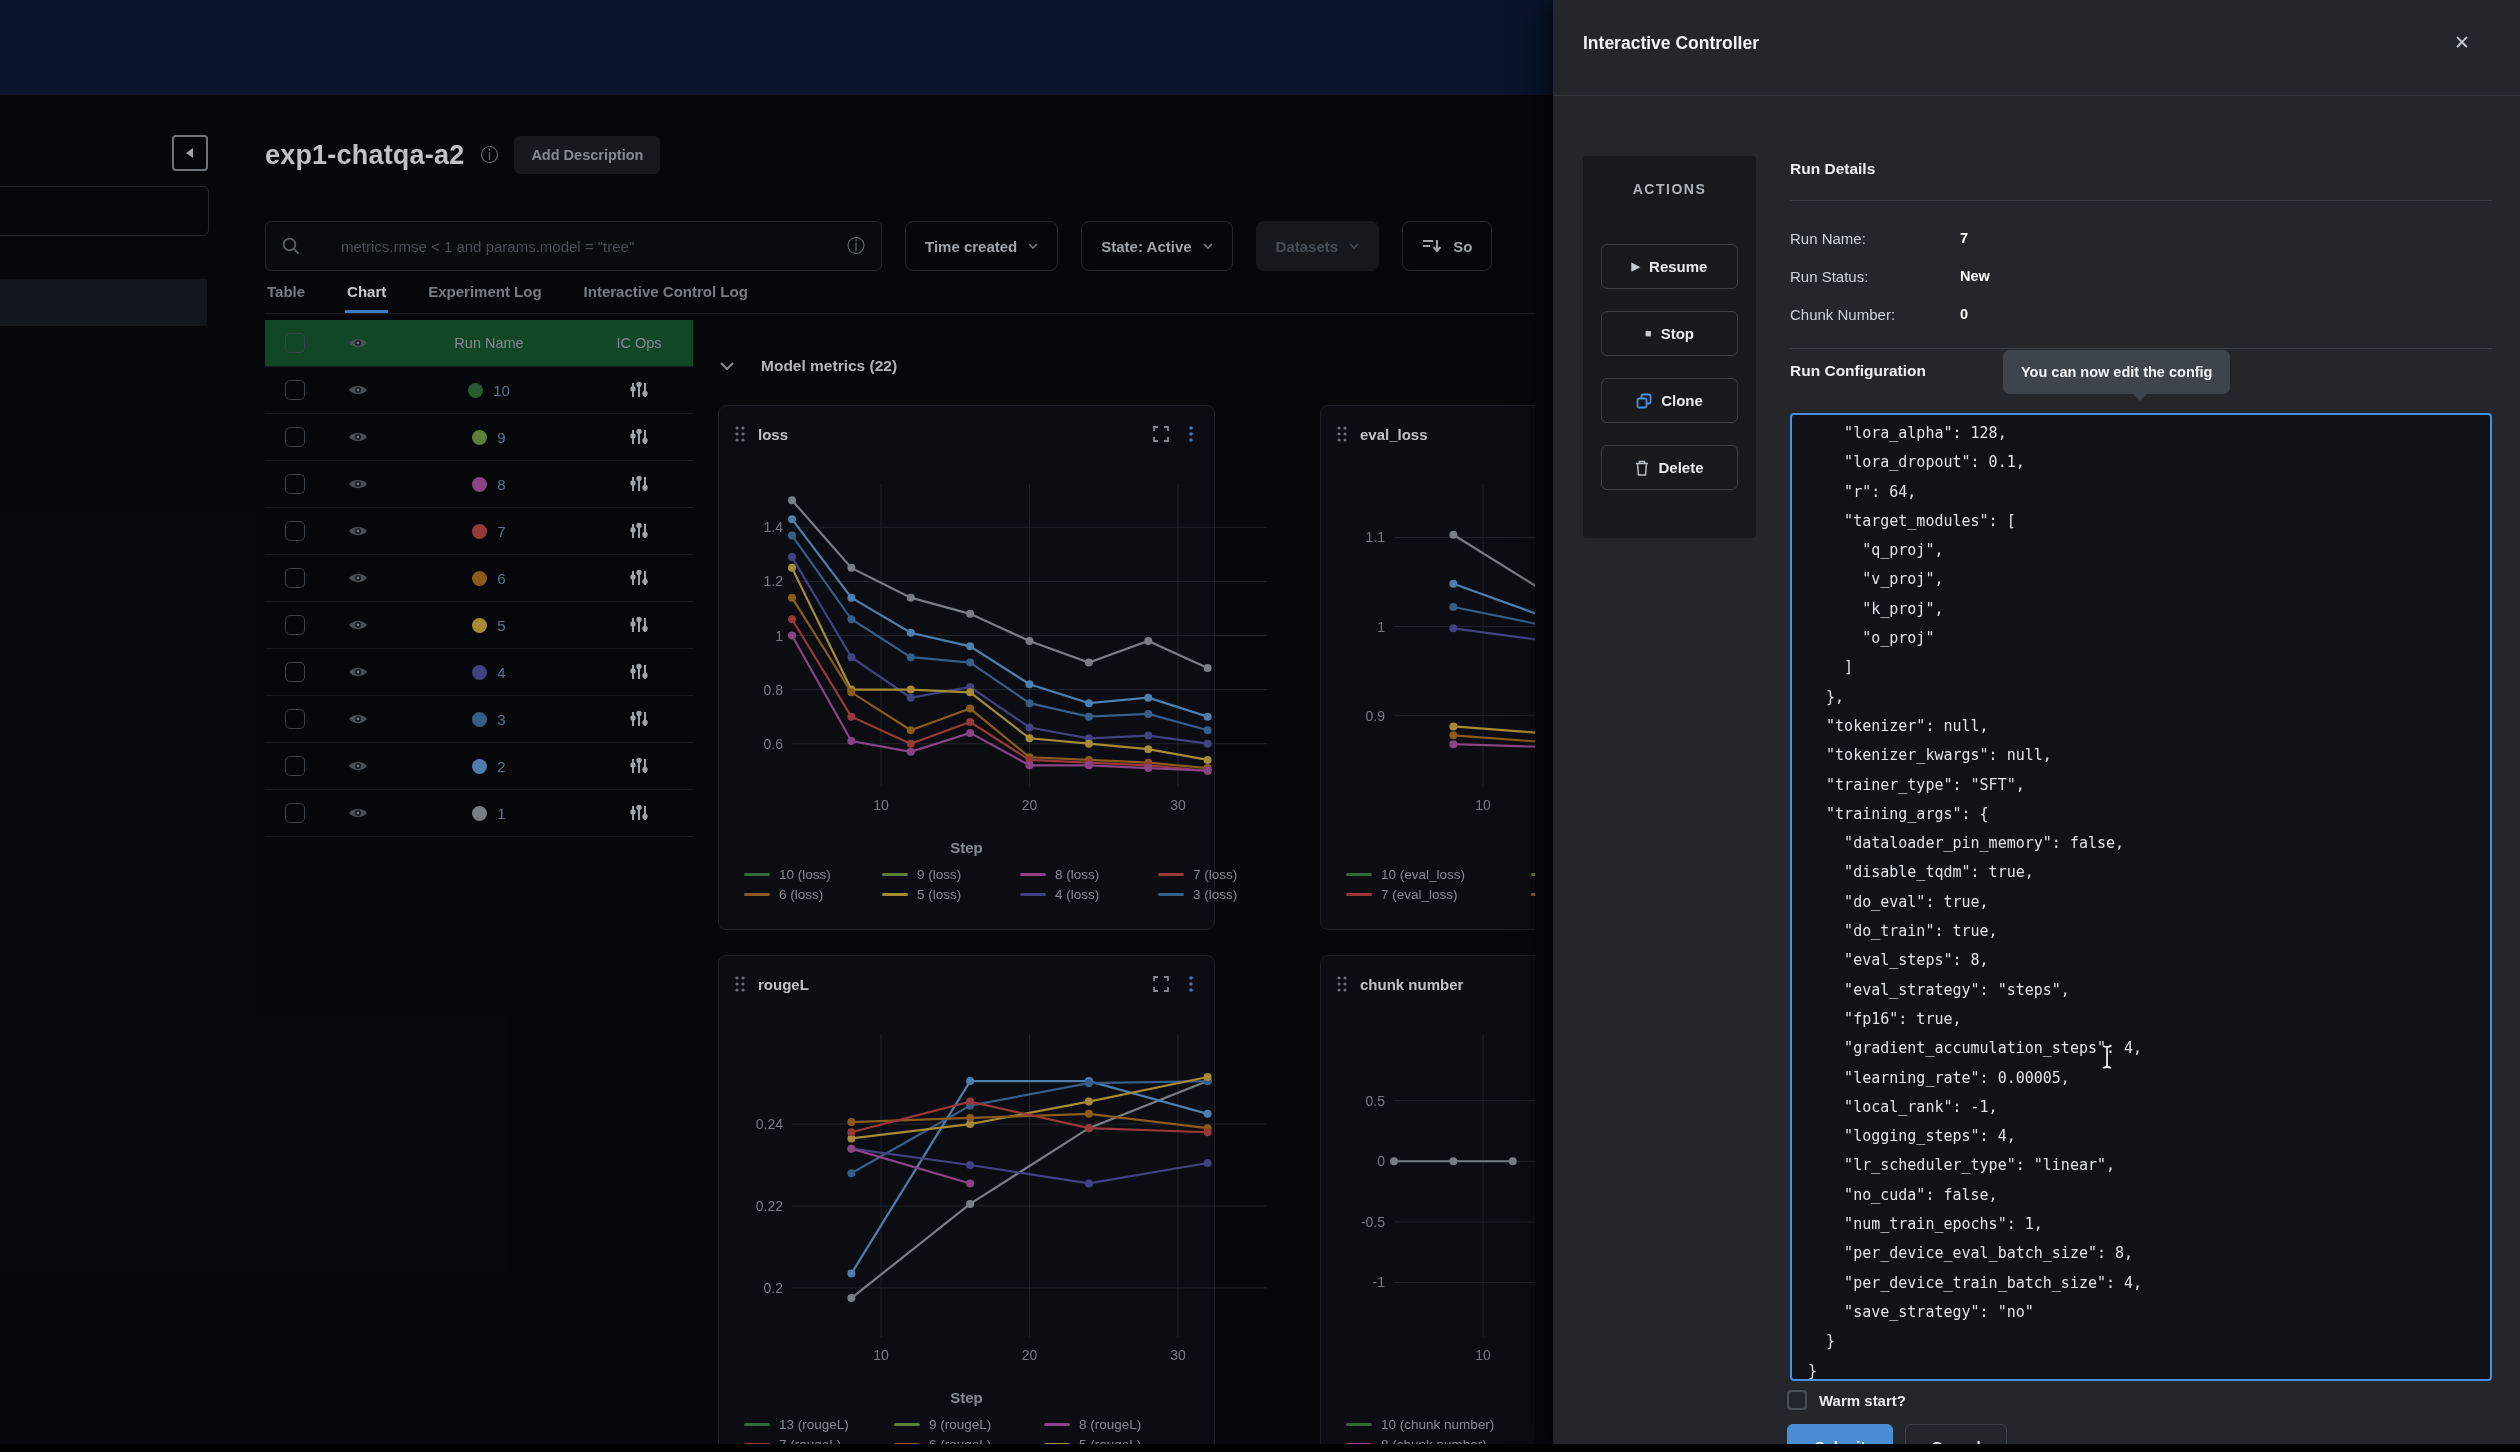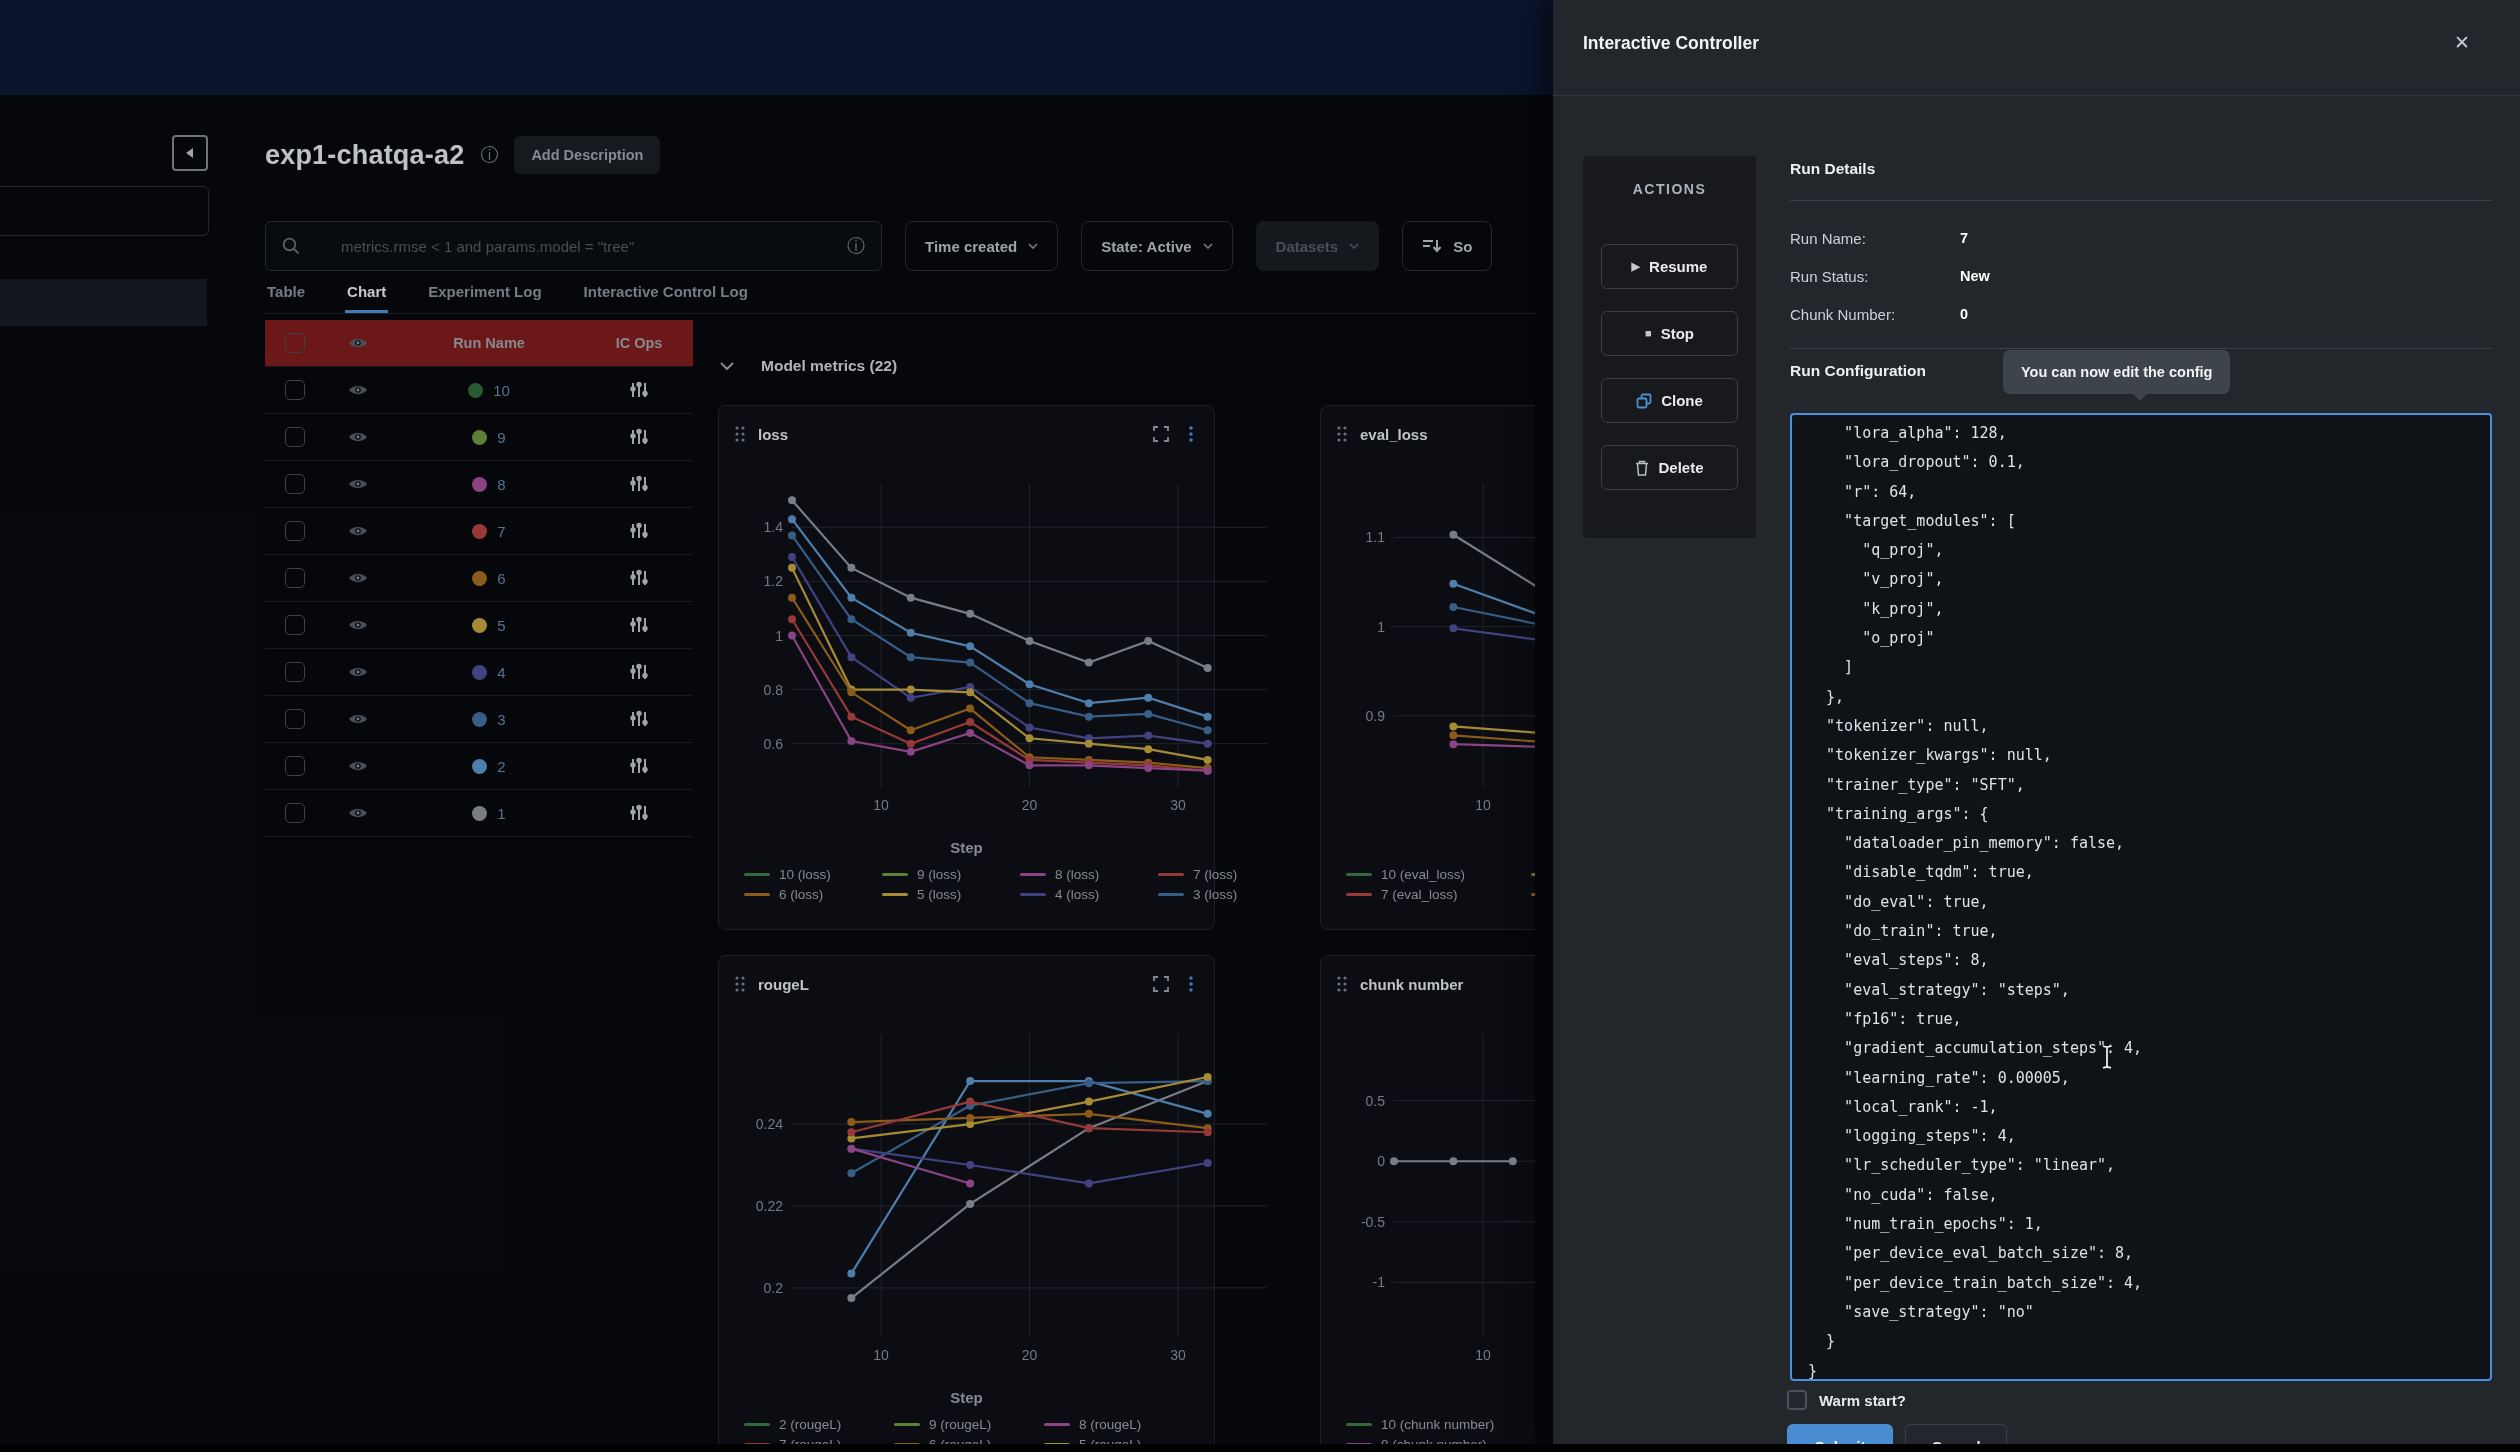--- a/index.html
+++ b/index.html
@@ -24,21 +24,21 @@
   .filters{position:absolute;left:905px;top:221px;display:flex;gap:23px;}
   .fbtn{height:50px;border:1px solid #2a2f36;border-radius:8px;background:transparent;color:#b9bfc6;
        font-size:15px;font-weight:600;display:flex;align-items:center;gap:11px;padding:0 19px;white-space:nowrap;}
   .fbtn.disabled{background:#191e24;border-color:transparent;color:#545b64;}
   .tabs{position:absolute;left:265px;top:283px;width:1270px;display:flex;gap:38px;border-bottom:1px solid #20242b;}
   .tab{padding:0 2px 10px;font-size:15px;font-weight:600;color:#8a9199;border-bottom:3px solid transparent;}
   .tab.active{color:#e8eaed;border-bottom-color:#4c8fd8;}
   
   .run-table{position:absolute;left:265px;top:320px;width:428px;}
   .trow{display:grid;grid-template-columns:58px 70px 1fr 108px;align-items:center;height:46px;border-bottom:1px solid #1b2026;}
-  .trow.thead{color:#9aa1a8;font-weight:700;font-size:14.5px;background:#7f1d1d;}
+  .trow.thead{color:#9aa1a8;font-weight:400;font-size:14.5px;background:#14532d;}
   .cb{width:20px;height:20px;border:1.5px solid #464d55;border-radius:5px;margin-left:20px;box-sizing:border-box;}
   .eyewrap,.icwrap{display:flex;justify-content:center;align-items:center;}
   .runcell{display:flex;align-items:center;gap:10px;justify-content:center;}
   .dot{width:15px;height:15px;border-radius:50%;flex:none;}
   .rn{color:#6487a9;font-size:15px;text-decoration:none;}
   .col-center{text-align:center;}
   
   .charts-region{position:absolute;left:700px;top:345px;width:835px;height:1107px;overflow:hidden;}
   .metrics-header{position:absolute;left:20px;top:12px;display:flex;align-items:center;gap:27px;
        color:#cfd3d8;font-size:15.5px;font-weight:700;}
@@ -726,21 +726,21 @@
             <circle cx="354.875" cy="122.17567567567576" r="4" fill="#b14343"></circle>
             <circle cx="473.625" cy="126.27027027027034" r="4" fill="#b14343"></circle>
             <polyline fill="none" stroke="#a14f9b" stroke-width="2.2" points="117.375,142.64864864864862 236.125,177.45270270270268"></polyline>
             <circle cx="117.375" cy="142.64864864864862" r="4" fill="#a14f9b"></circle>
             <circle cx="236.125" cy="177.45270270270268" r="4" fill="#a14f9b"></circle>
           </svg>
   <div class="xlabel">Step</div>
   <div class="legend" style="grid-template-columns: repeat(3, 150px);">
   <span class="legend-item">
     <span class="dash" style="background: rgb(60, 122, 71);"></span>
-    <span class="llabel">2 (rougeL)</span>
+    <span class="llabel">13 (rougeL)</span>
   </span>
 
   <span class="legend-item">
     <span class="dash" style="background: rgb(111, 148, 64);"></span>
     <span class="llabel">9 (rougeL)</span>
   </span>
 
   <span class="legend-item">
     <span class="dash" style="background: rgb(161, 79, 155);"></span>
     <span class="llabel">8 (rougeL)</span>

